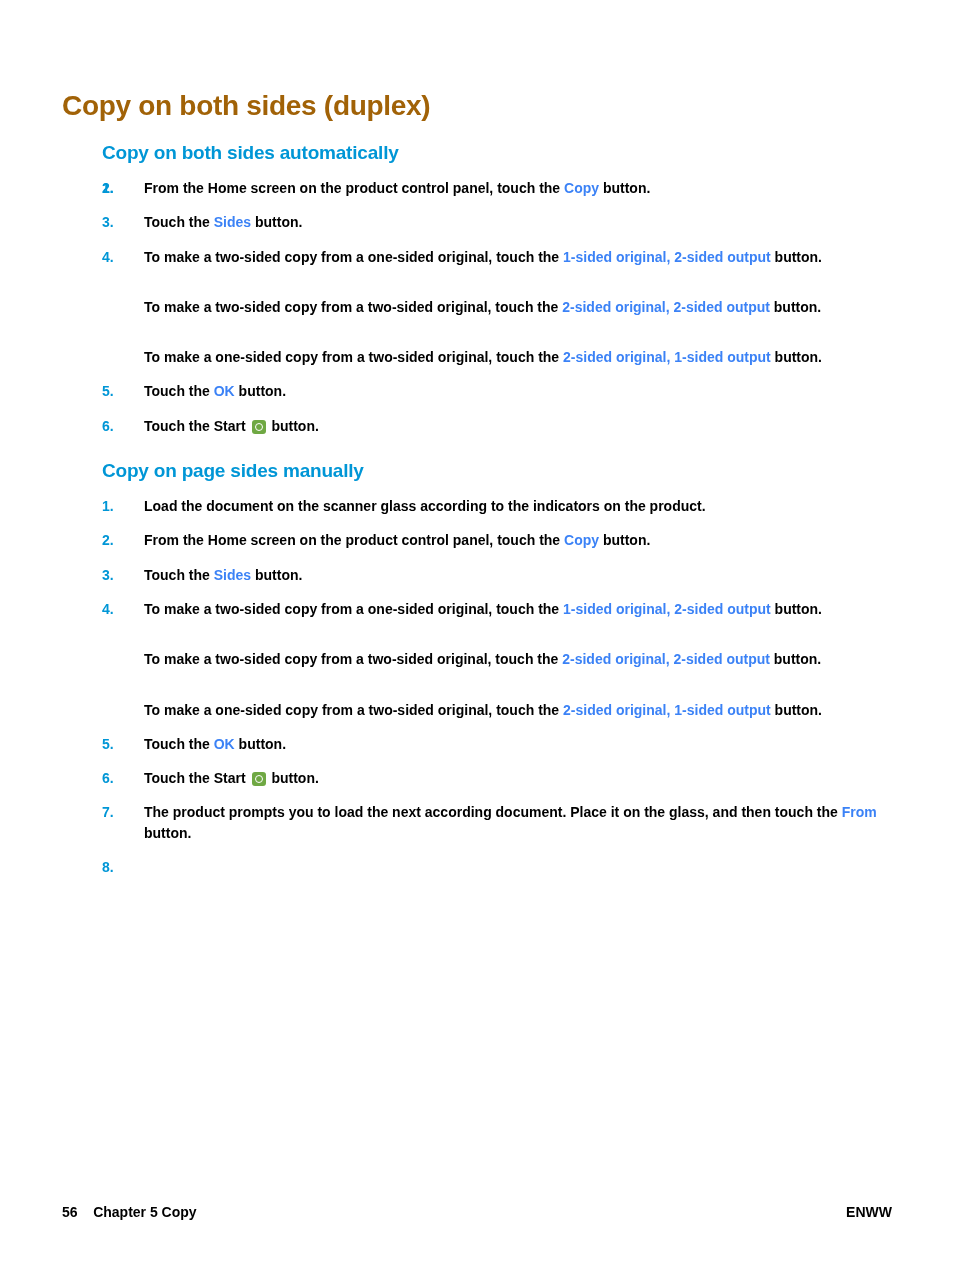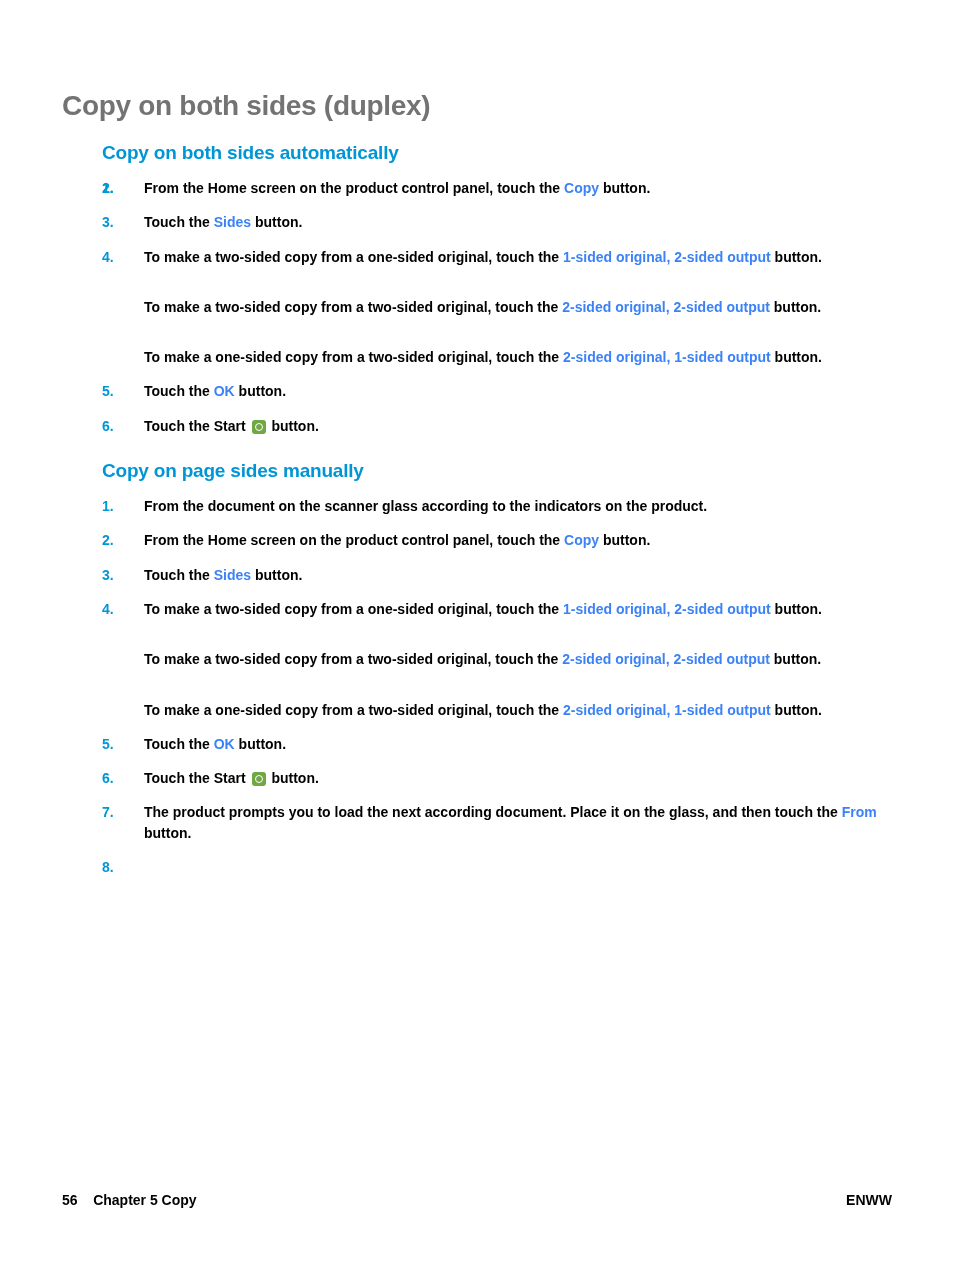--- a/index.html
+++ b/index.html
@@ -9,21 +9,21 @@
     }
     body {
       font-family: 'Segoe UI', Tahoma, Arial, sans-serif;
       width: 954px;
       height: 1270px;
       background: #fff;
       position: relative;
       padding: 90px 62px 50px 62px;
     }
     h1 {
-      color: #737373;
+      color: #a16207;
       font-size: 28px;
       font-weight: 700;
       margin-bottom: 20px;
       letter-spacing: -0.3px;
     }
     h2 {
       color: #0096d6;
       font-size: 19px;
       font-weight: 700;
       margin-bottom: 14px;
@@ -72,21 +72,21 @@
       top: 3px;
       left: 3px;
       width: 8px;
       height: 8px;
       border-radius: 50%;
       border: 1px solid #fff;
       box-sizing: border-box;
     }
     .footer {
       position: absolute;
-      bottom: 62px;
+      bottom: 50px;
       left: 62px;
       right: 62px;
       display: flex;
       justify-content: space-between;
       font-size: 14px;
       font-weight: 600;
     }
   </style>
 </head>
 <body>
@@ -119,21 +119,21 @@
   <li>
     <span class="num">6.</span>
     <span><span>Touch the Start </span><span class="start-icon"></span><span> button.</span></span>
   </li>
 </ol>
 
 <h2>Copy on page sides manually</h2>
 <ol>
   <li>
     <span class="num">1.</span>
-    <span>From the document on the scanner glass according to the indicators on the product.</span>
+    <span>Load the document on the scanner glass according to the indicators on the product.</span>
   </li>
   <li>
     <span class="num">2.</span>
     <span><span>From the Home screen on the product control panel, touch the </span><span class="ui">Copy</span><span> button.</span></span>
   </li>
   <li>
     <span class="num">3.</span>
     <span><span>Touch the </span><span class="ui">Sides</span><span> button.</span></span>
   </li>
   <li>

